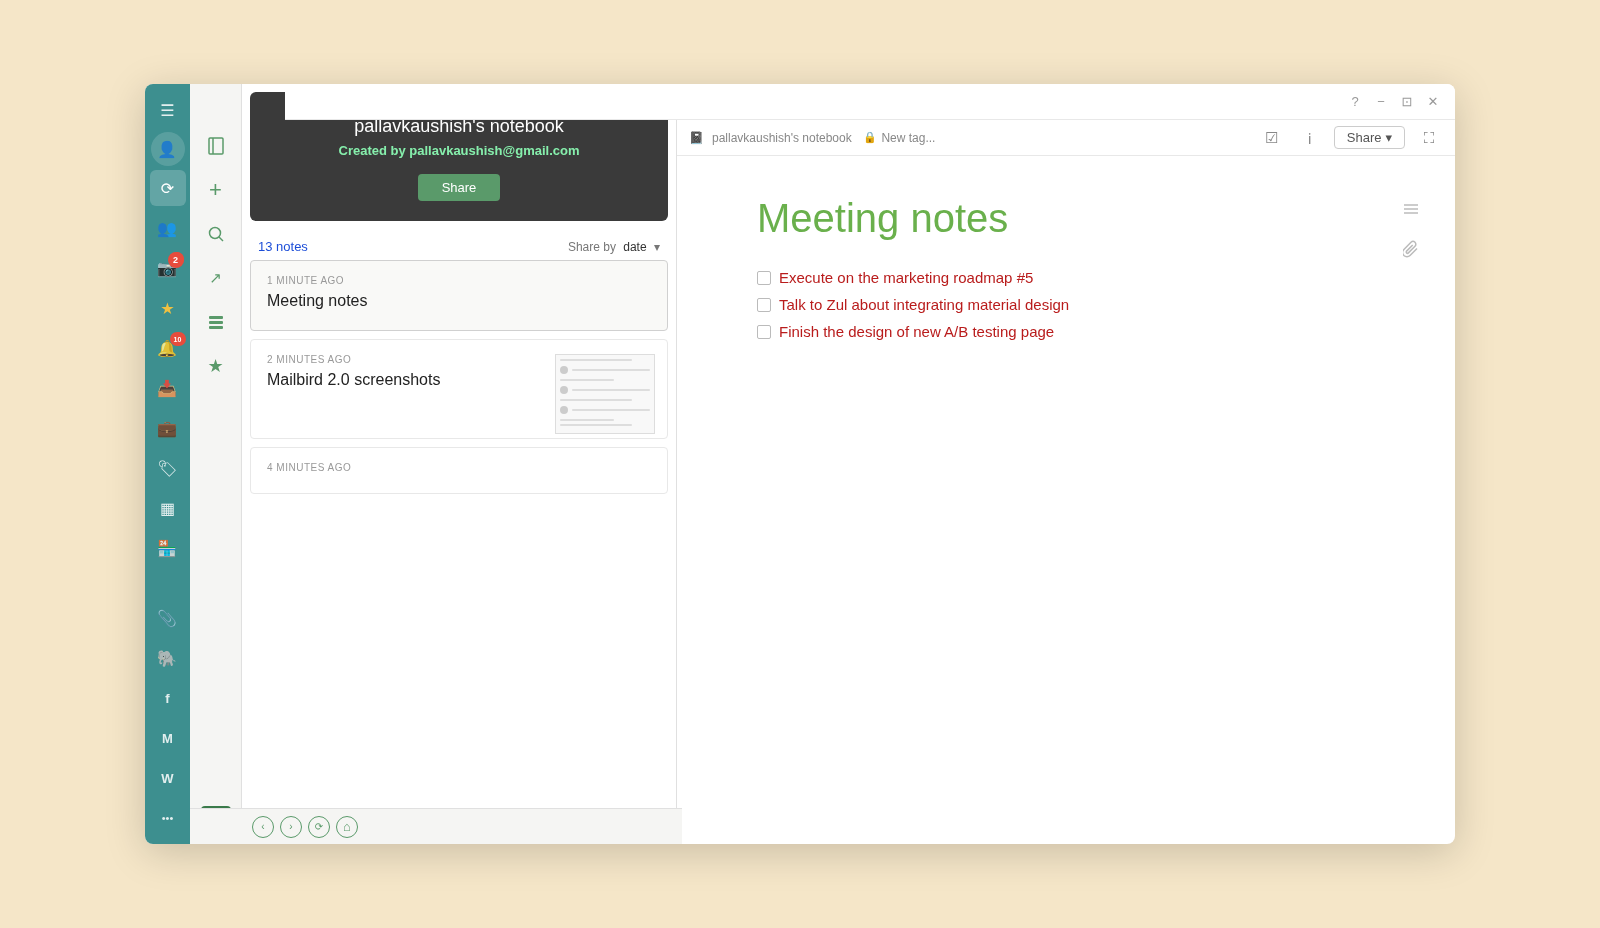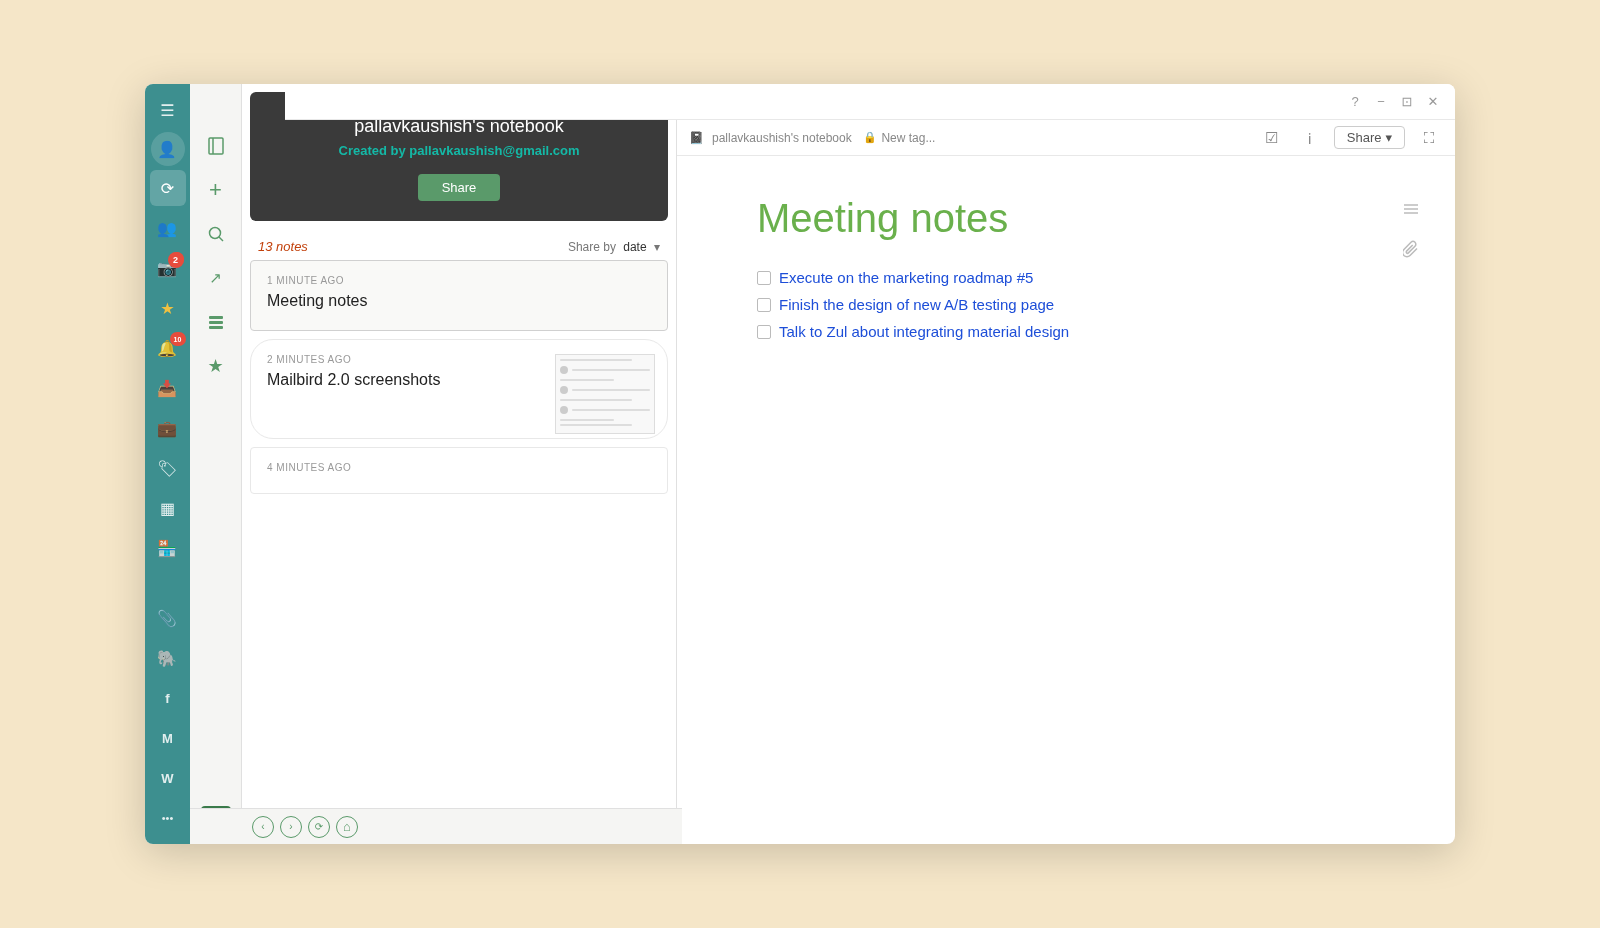--- a/index.html
+++ b/index.html
@@ -156,21 +156,21 @@
       cursor: pointer;
     }
     .notebook-title {
       color: #fff;
       font-size: 18px;
       font-weight: 400;
       margin-bottom: 6px;
       text-align: center;
     }
     .notebook-creator {
-      color: #14b8a6;
+      color: #86efac;
       font-size: 13px;
       font-weight: 600;
       margin-bottom: 16px;
       text-align: center;
     }
     .notebook-share-btn {
       background: #5a9a6a;
       color: #fff;
       border: none;
       border-radius: 4px;
@@ -181,22 +181,21 @@
     
     .notes-controls {
       display: flex;
       align-items: center;
       justify-content: space-between;
       padding: 10px 16px 6px;
       flex-shrink: 0;
     }
     .notes-count {
       font-size: 13px;
-      color: #c2410c;
-      font-style: italic;
+      color: #1d4ed8;
     }
     .sort-control {
       font-size: 12px;
       color: #777;
       cursor: pointer;
       display: flex;
       align-items: center;
       gap: 2px;
     }
     .sort-control .sort-highlight {
@@ -359,21 +358,21 @@
       color: #6ab04c;
       font-weight: 300;
       margin-bottom: 28px;
     }
     .checklist-item {
       display: flex;
       align-items: flex-start;
       gap: 8px;
       margin-bottom: 10px;
       font-size: 15px;
-      color: #1d4ed8;
+      color: #b91c1c;
     }
     .check-box {
       width: 14px; height: 14px;
       border: 1px solid #bbb;
       border-radius: 2px;
       flex-shrink: 0;
       margin-top: 2px;
     }
     .note-tools {
       position: absolute;
@@ -488,21 +487,21 @@
         </div>
       </div>
 
       <div class="notes-scroll">
 
         <div class="note-card active">
           <div class="note-timestamp">1 minute ago</div>
           <div class="note-title">Meeting notes</div>
         </div>
 
-        <div class="note-card note-card-with-image" style="min-height:100px;border-radius:23px;">
+        <div class="note-card note-card-with-image" style="min-height:100px;">
           <div class="note-timestamp">2 minutes ago</div>
           <div class="note-title">Mailbird 2.0 screenshots</div>
           <div class="note-card-image">
             <div class="fake-screenshot">
               <div class="fake-line medium"></div>
               <div style="display:flex;gap:4px;margin:2px 0;">
                 <div class="fake-dot"></div>
                 <div class="fake-line" style="flex:1;height:2px;margin-top:3px;background:#ddd;"></div>
               </div>
               <div class="fake-line short"></div>
@@ -551,25 +550,25 @@
 
       <div class="note-content">
         <h1 class="note-main-title">Meeting notes</h1>
 
         <div class="checklist-item">
           <div class="check-box"></div>
           <span>Execute on the marketing roadmap #5</span>
         </div>
         <div class="checklist-item">
           <div class="check-box"></div>
-          <span>Finish the design of new A/B testing page</span>
+          <span>Talk to Zul about integrating material design</span>
         </div>
         <div class="checklist-item">
           <div class="check-box"></div>
-          <span>Talk to Zul about integrating material design</span>
+          <span>Finish the design of new A/B testing page</span>
         </div>
 
         <div class="note-tools">
           <div class="note-tool-btn">
             <svg width="18" height="18" viewBox="0 0 18 18" fill="none">
               <line x1="2" y1="4" x2="16" y2="4" stroke="#bbb" stroke-width="1.5"></line>
               <line x1="2" y1="8" x2="16" y2="8" stroke="#bbb" stroke-width="1.5"></line>
               <line x1="2" y1="12" x2="16" y2="12" stroke="#bbb" stroke-width="1.5"></line>
             </svg>
           </div>

